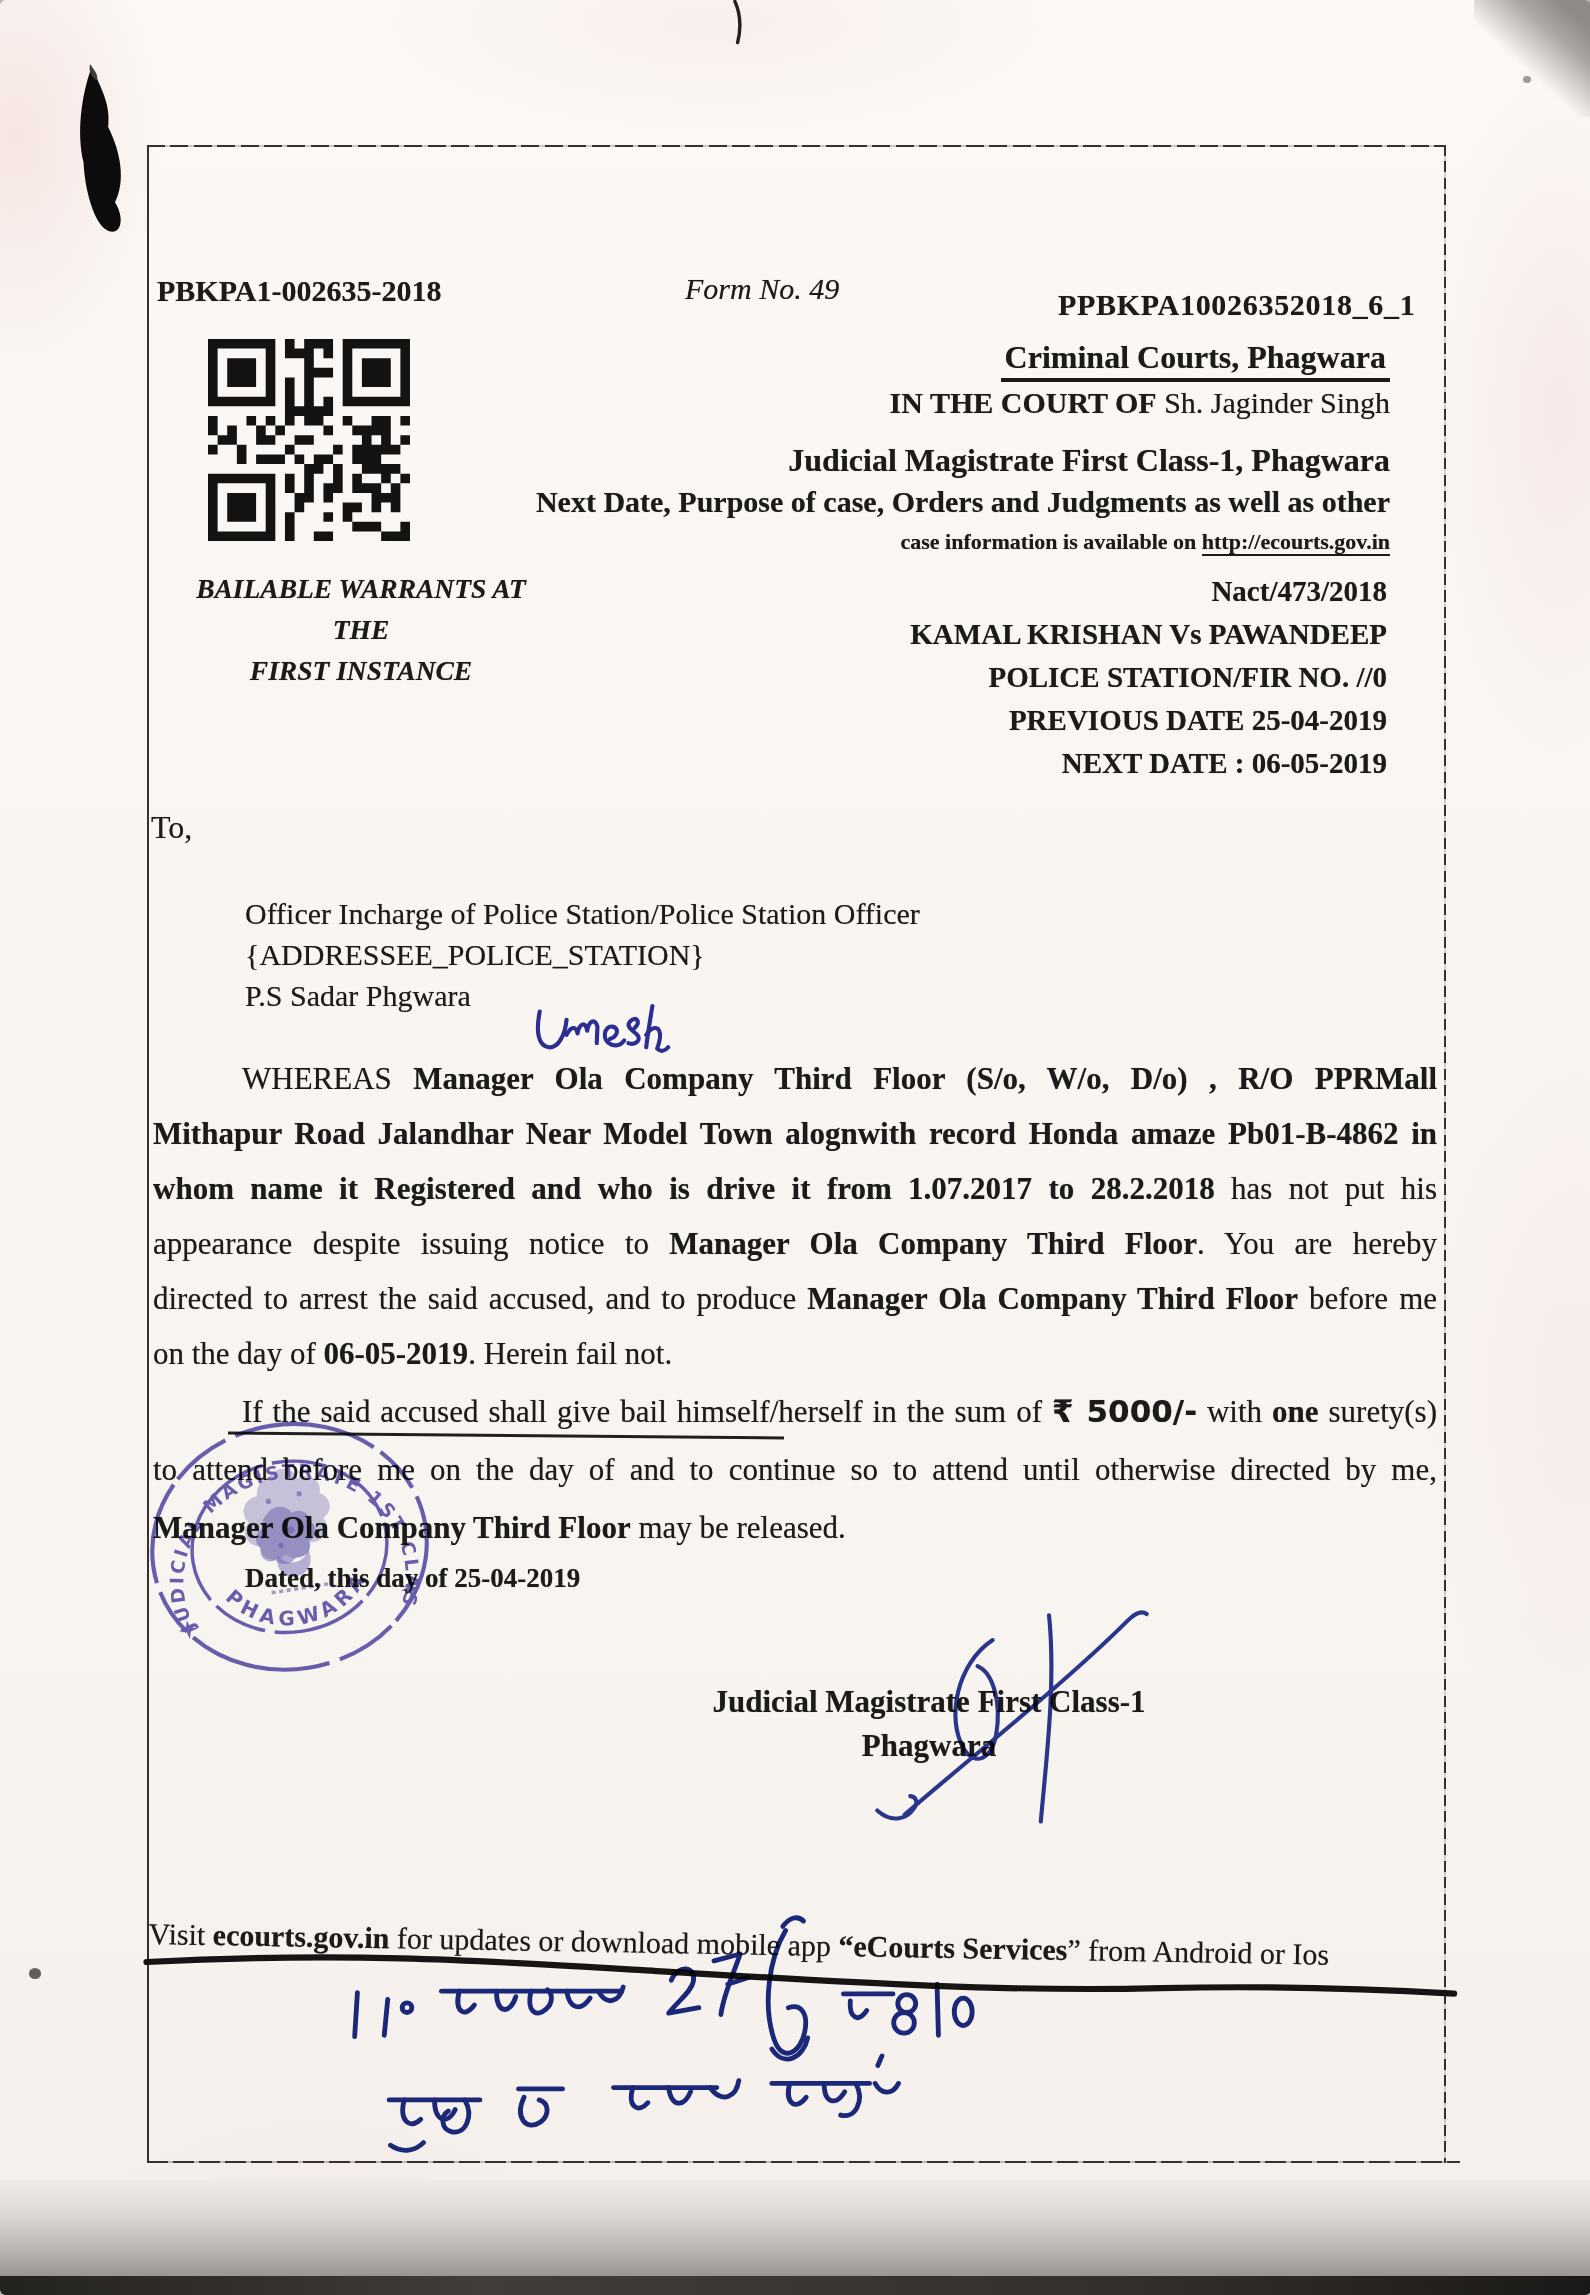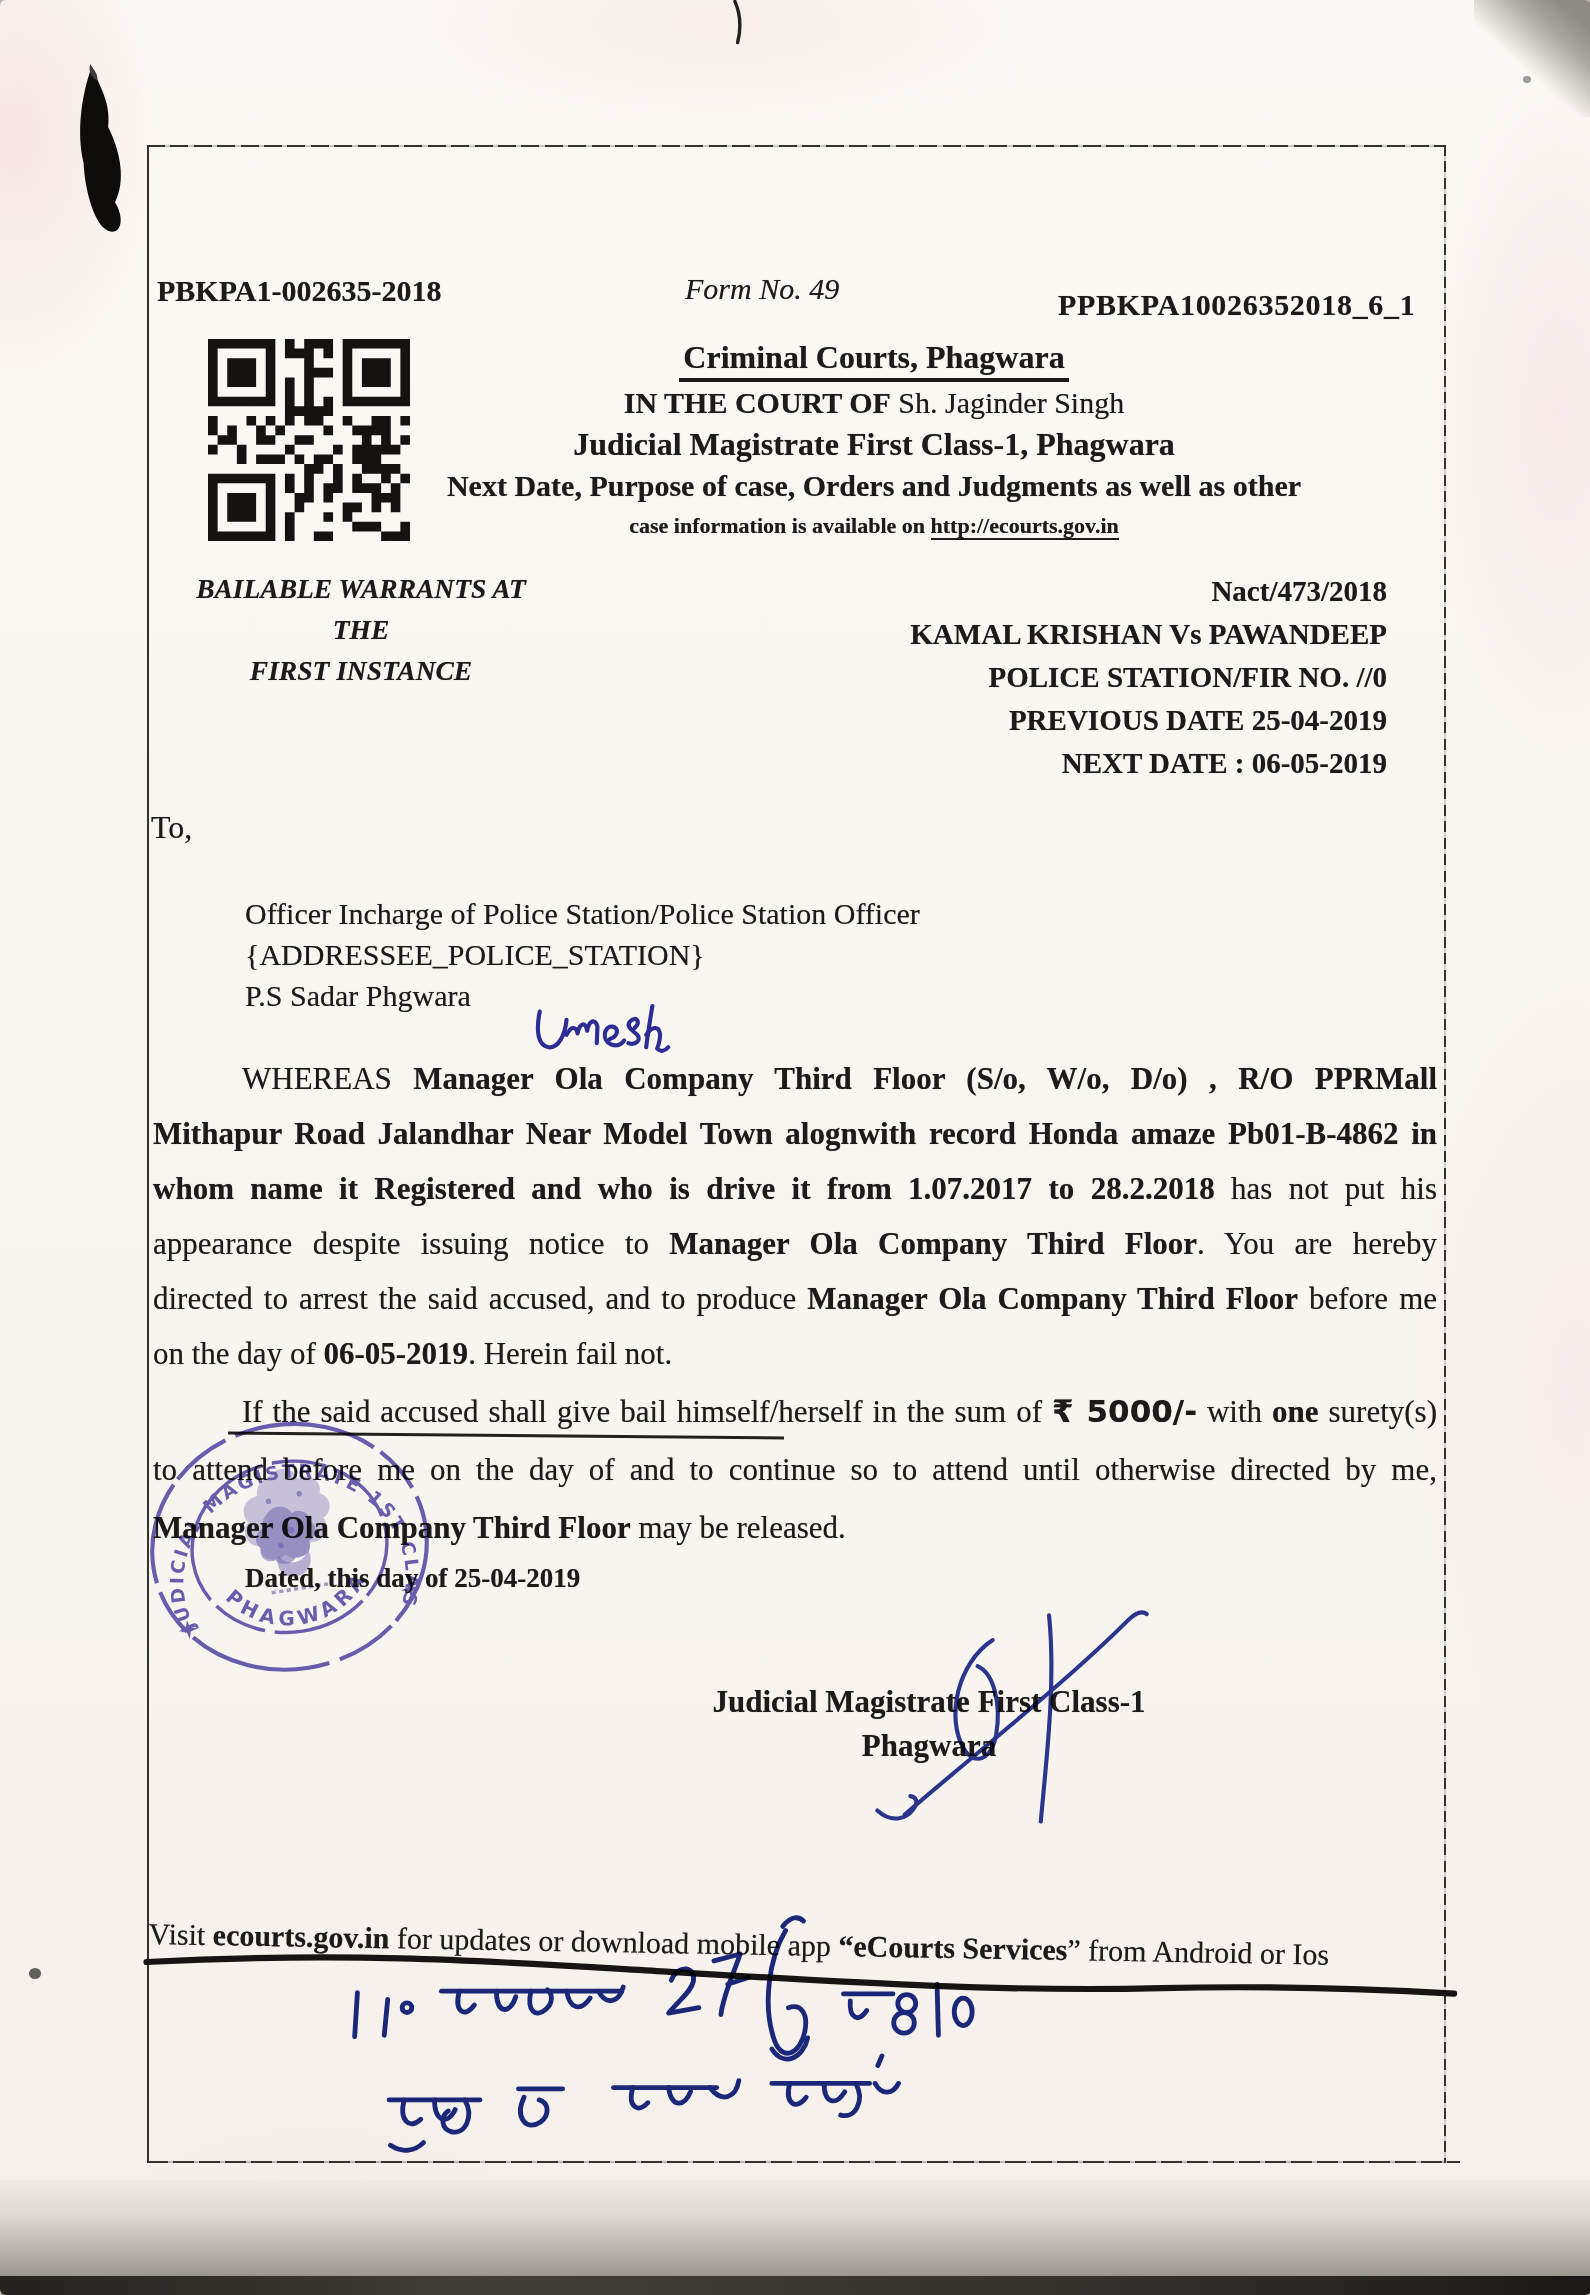--- a/index.html
+++ b/index.html
@@ -29,25 +29,25 @@
   .b-bottom{position:absolute;left:147px;top:2161px;width:1313px;height:2.1px;
            background:repeating-linear-gradient(90deg,#35312d 0 20.6px,rgba(53,49,45,.3) 20.6px 26px);}
   .ink{text-shadow:0 0 0.7px rgba(25,23,20,.55);}
   .b{font-weight:700;}
   .abs{position:absolute;}
   
   #doc-id-left {left:157px;top:274px;font-size:30px;font-weight:700;}
   #form-no     {left:685px;top:272px;font-size:30px;font-style:italic;}
   #doc-id-right{left:1058px;top:288px;font-size:30px;font-weight:700;letter-spacing:0.7px;}
   
-  #court-header{left:358px;top:337px;width:1032px;text-align:center;}
+  #court-header{left:358px;top:337px;width:1032px;text-align:right;}
   #court-header .l1{font-size:32px;font-weight:700;line-height:40px;}
   #court-header .l1 span{display:inline-block;border-bottom:4.1px solid #1c1b19;padding:0 4.1px 1.4px;}
   #court-header .l2{font-size:30px;line-height:41px;}
-  #court-header .l3{font-size:32px;font-weight:700;line-height:43px;}
+  #court-header .l3{font-size:32px;font-weight:700;line-height:43px;margin-top:16px;}
   #court-header .l4{font-size:30px;font-weight:700;line-height:40px;}
   #court-header .l5{font-size:22px;font-weight:700;line-height:40px;}
   #court-header .url{border-bottom:2.8px solid #1c1b19;}
   
   #warrant-type{left:175px;top:568px;width:372px;text-align:center;
      font-size:27.5px;font-weight:700;font-style:italic;line-height:41px;}
   
   #case-info{right:204px;top:570px;width:619px;text-align:right;font-size:29px;font-weight:700;line-height:43px;}
   
   #salutation{left:151px;top:809px;font-size:32px;}

